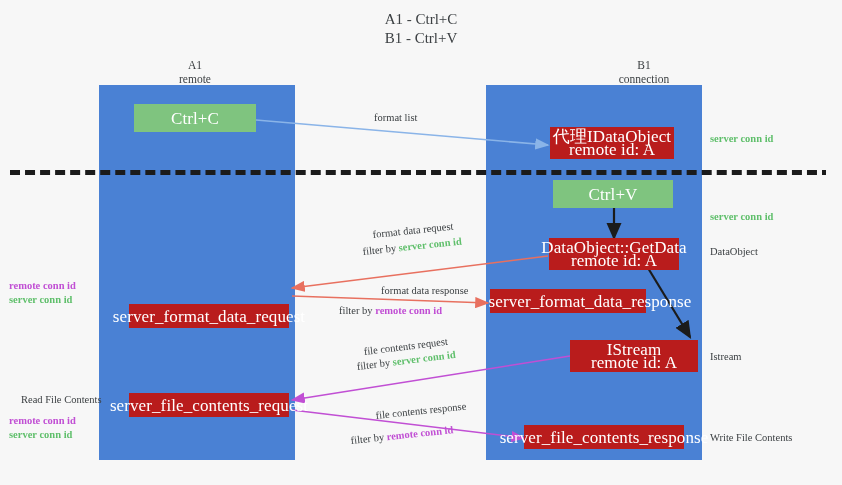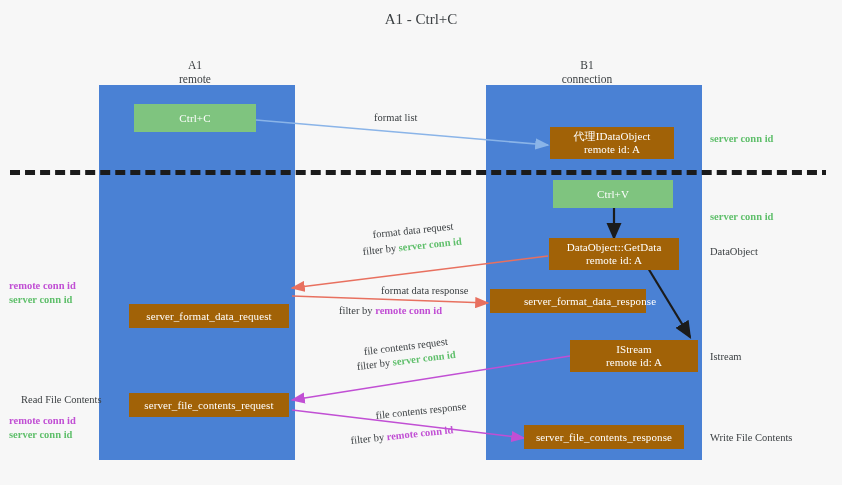--- a/index.html
+++ b/index.html
@@ -44,27 +44,27 @@
   }
   .node {
     position: absolute;
     box-sizing: border-box;
     display: flex;
     flex-direction: column;
     align-items: center;
     justify-content: center;
     text-align: center;
     color: #ffffff;
-    font-size: 11px;
+    font-size: 17px;
     line-height: 13px;
     letter-spacing: .1px;
   }
   .node.green { background: #7fc47f; }
   .node.orange { background: #fbb košík; }
-  .node.orange { background: #a16207; }
+  .node.orange { background: #b91c1c; }
   .edge-label {
     position: absolute;
     font-size: 10.5px;
     color: #3c4043;
     white-space: nowrap;
     line-height: 14px;
   }
   .side-label {
     position: absolute;
     font-size: 10.5px;
@@ -82,27 +82,28 @@
     border-top: 5px dashed #1b1b1b;
   }
 </style>
 </head>
 <body>
 
 <div id="root">
 
   <div class="title">
     <div>A1 - Ctrl+C</div>
+    <div>B1 - Ctrl+V</div>
   </div>
 
   <div class="col-head" style="left:95px; top:58px;">
     <div>A1</div>
     <div>remote</div>
   </div>
-  <div class="col-head" style="left:487px; top:58px;">
+  <div class="col-head" style="left:544px; top:58px;">
     <div>B1</div>
     <div>connection</div>
   </div>
 
   <div class="lane" style="left:99px; top:85px; width:196px; height:375px;"></div>
   <div class="lane" style="left:486px; top:85px; width:216px; height:375px;"></div>
 
   <svg class="wires" viewBox="0 0 842 485">
     <defs>
       <marker id="ar-blue" markerWidth="9" markerHeight="7" refX="8" refY="3.5" orient="auto">

